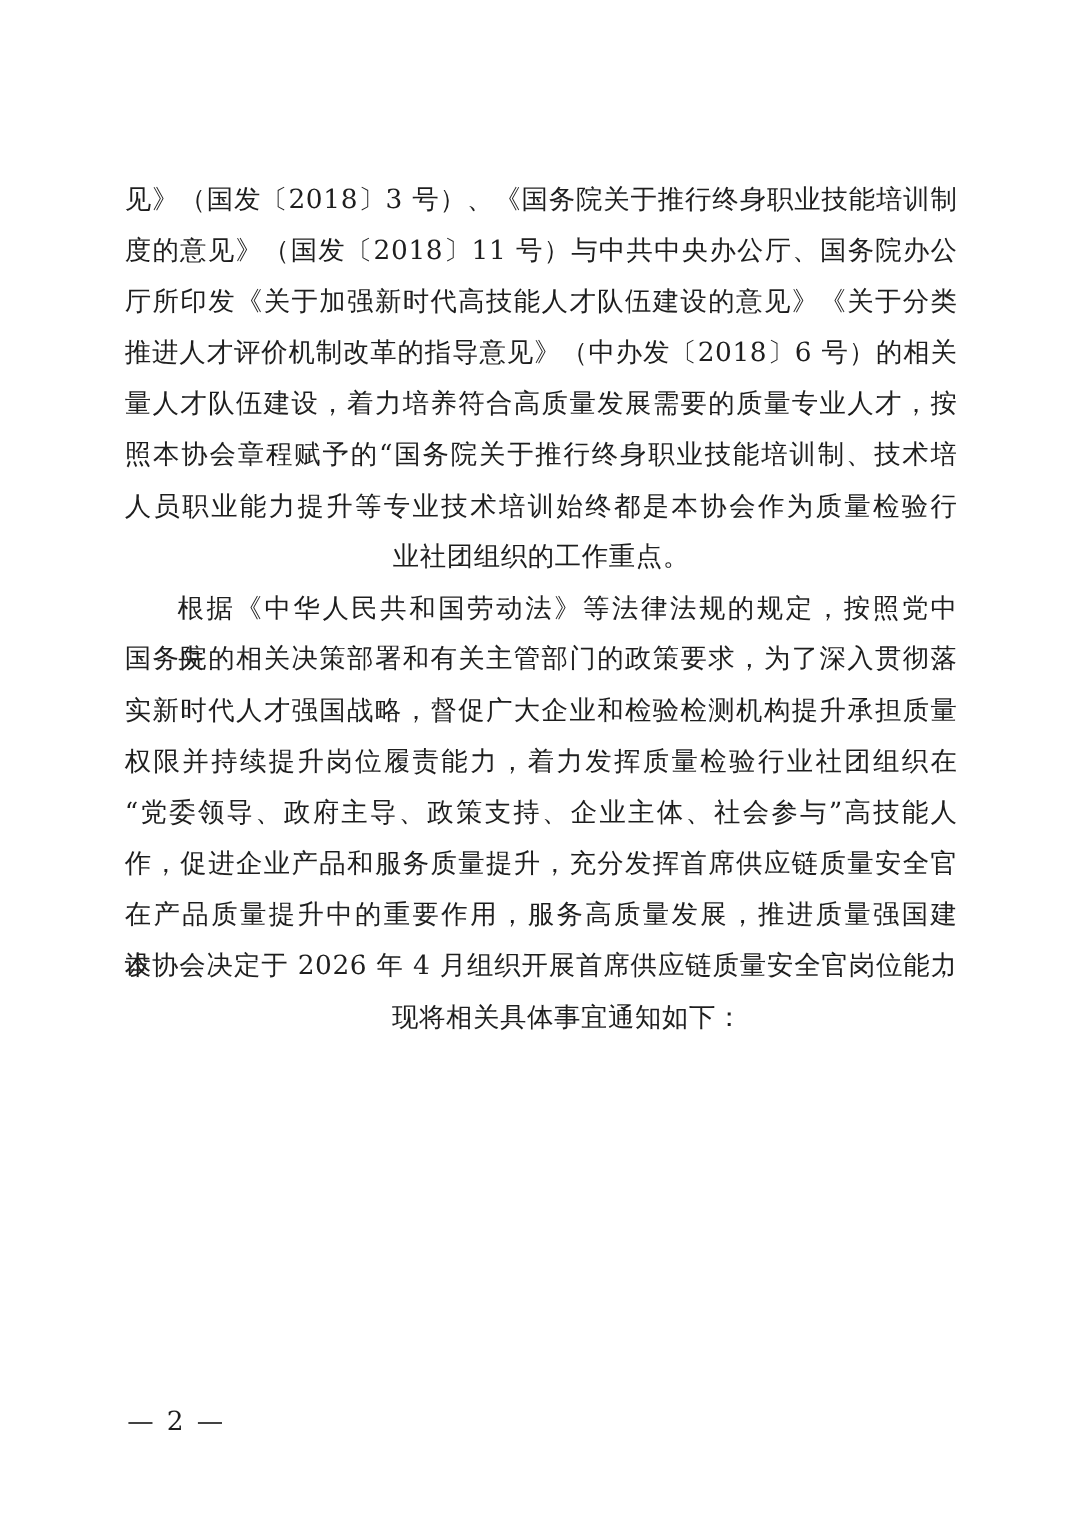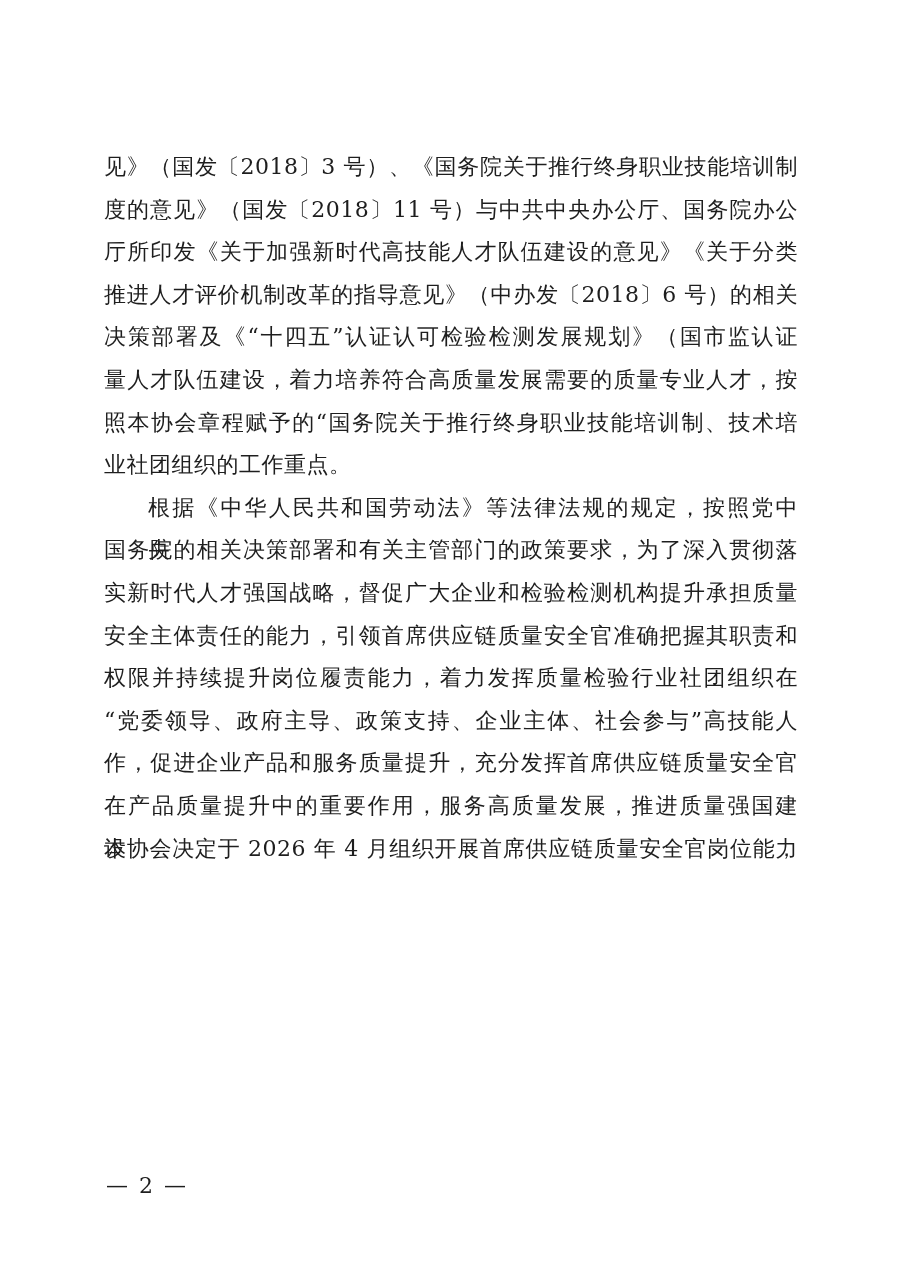--- a/index.html
+++ b/index.html
@@ -27,21 +27,21 @@
     left: 104px;
     top: 146px;
     width: 694px;
   }
   .line {
     font-size: 22px;
     line-height: 42.6px;
     height: 42.6px;
     white-space: normal;
     letter-spacing: 0.5px;
-    text-align: left;
+    text-align: center;
   }
   .line.j {
     text-align: justify;
     text-align-last: justify;
     text-justify: inter-character;
   }
   .line.indent {
     padding-left: 44px;
   }
   .page-footer {
@@ -56,28 +56,28 @@
 </style>
 </head>
 <body>
 
 <div class="page">
   <div class="body-text">
     <div class="line j">见》（国发〔2018〕3 号）、《国务院关于推行终身职业技能培训制</div>
     <div class="line j">度的意见》（国发〔2018〕11 号）与中共中央办公厅、国务院办公</div>
     <div class="line j">厅所印发《关于加强新时代高技能人才队伍建设的意见》《关于分类</div>
     <div class="line j">推进人才评价机制改革的指导意见》（中办发〔2018〕6 号）的相关</div>
-    <div class="line j">决策部署及《“十四五”认证认可检验检测发展规划》（国市监认证</div>
     <div class="line j">量人才队伍建设，着力培养符合高质量发展需要的质量专业人才，按</div>
     <div class="line j">照本协会章程赋予的“国务院关于推行终身职业技能培训制、技术培</div>
+    <div class="line j">人员职业能力提升等专业技术培训始终都是本协会作为质量检验行</div>
     <div class="line">业社团组织的工作重点。</div>
     <div class="line j indent">根据《中华人民共和国劳动法》等法律法规的规定，按照党中央、</div>
     <div class="line j">国务院的相关决策部署和有关主管部门的政策要求，为了深入贯彻落</div>
     <div class="line j">实新时代人才强国战略，督促广大企业和检验检测机构提升承担质量</div>
-    <div class="line j">安全主体责任的能力，引领首席供应链质量安全官准确把握其职责和</div>
     <div class="line j">权限并持续提升岗位履责能力，着力发挥质量检验行业社团组织在</div>
     <div class="line j">“党委领导、政府主导、政策支持、企业主体、社会参与”高技能人</div>
     <div class="line j">作，促进企业产品和服务质量提升，充分发挥首席供应链质量安全官</div>
     <div class="line j">在产品质量提升中的重要作用，服务高质量发展，推进质量强国建设，</div>
     <div class="line j">本协会决定于 2026 年 4 月组织开展首席供应链质量安全官岗位能力</div>
+    <div class="line indent">现将相关具体事宜通知如下：</div>
   </div>
   <div class="page-footer">— 2 —</div>
 </div>
 
 </body></html>

